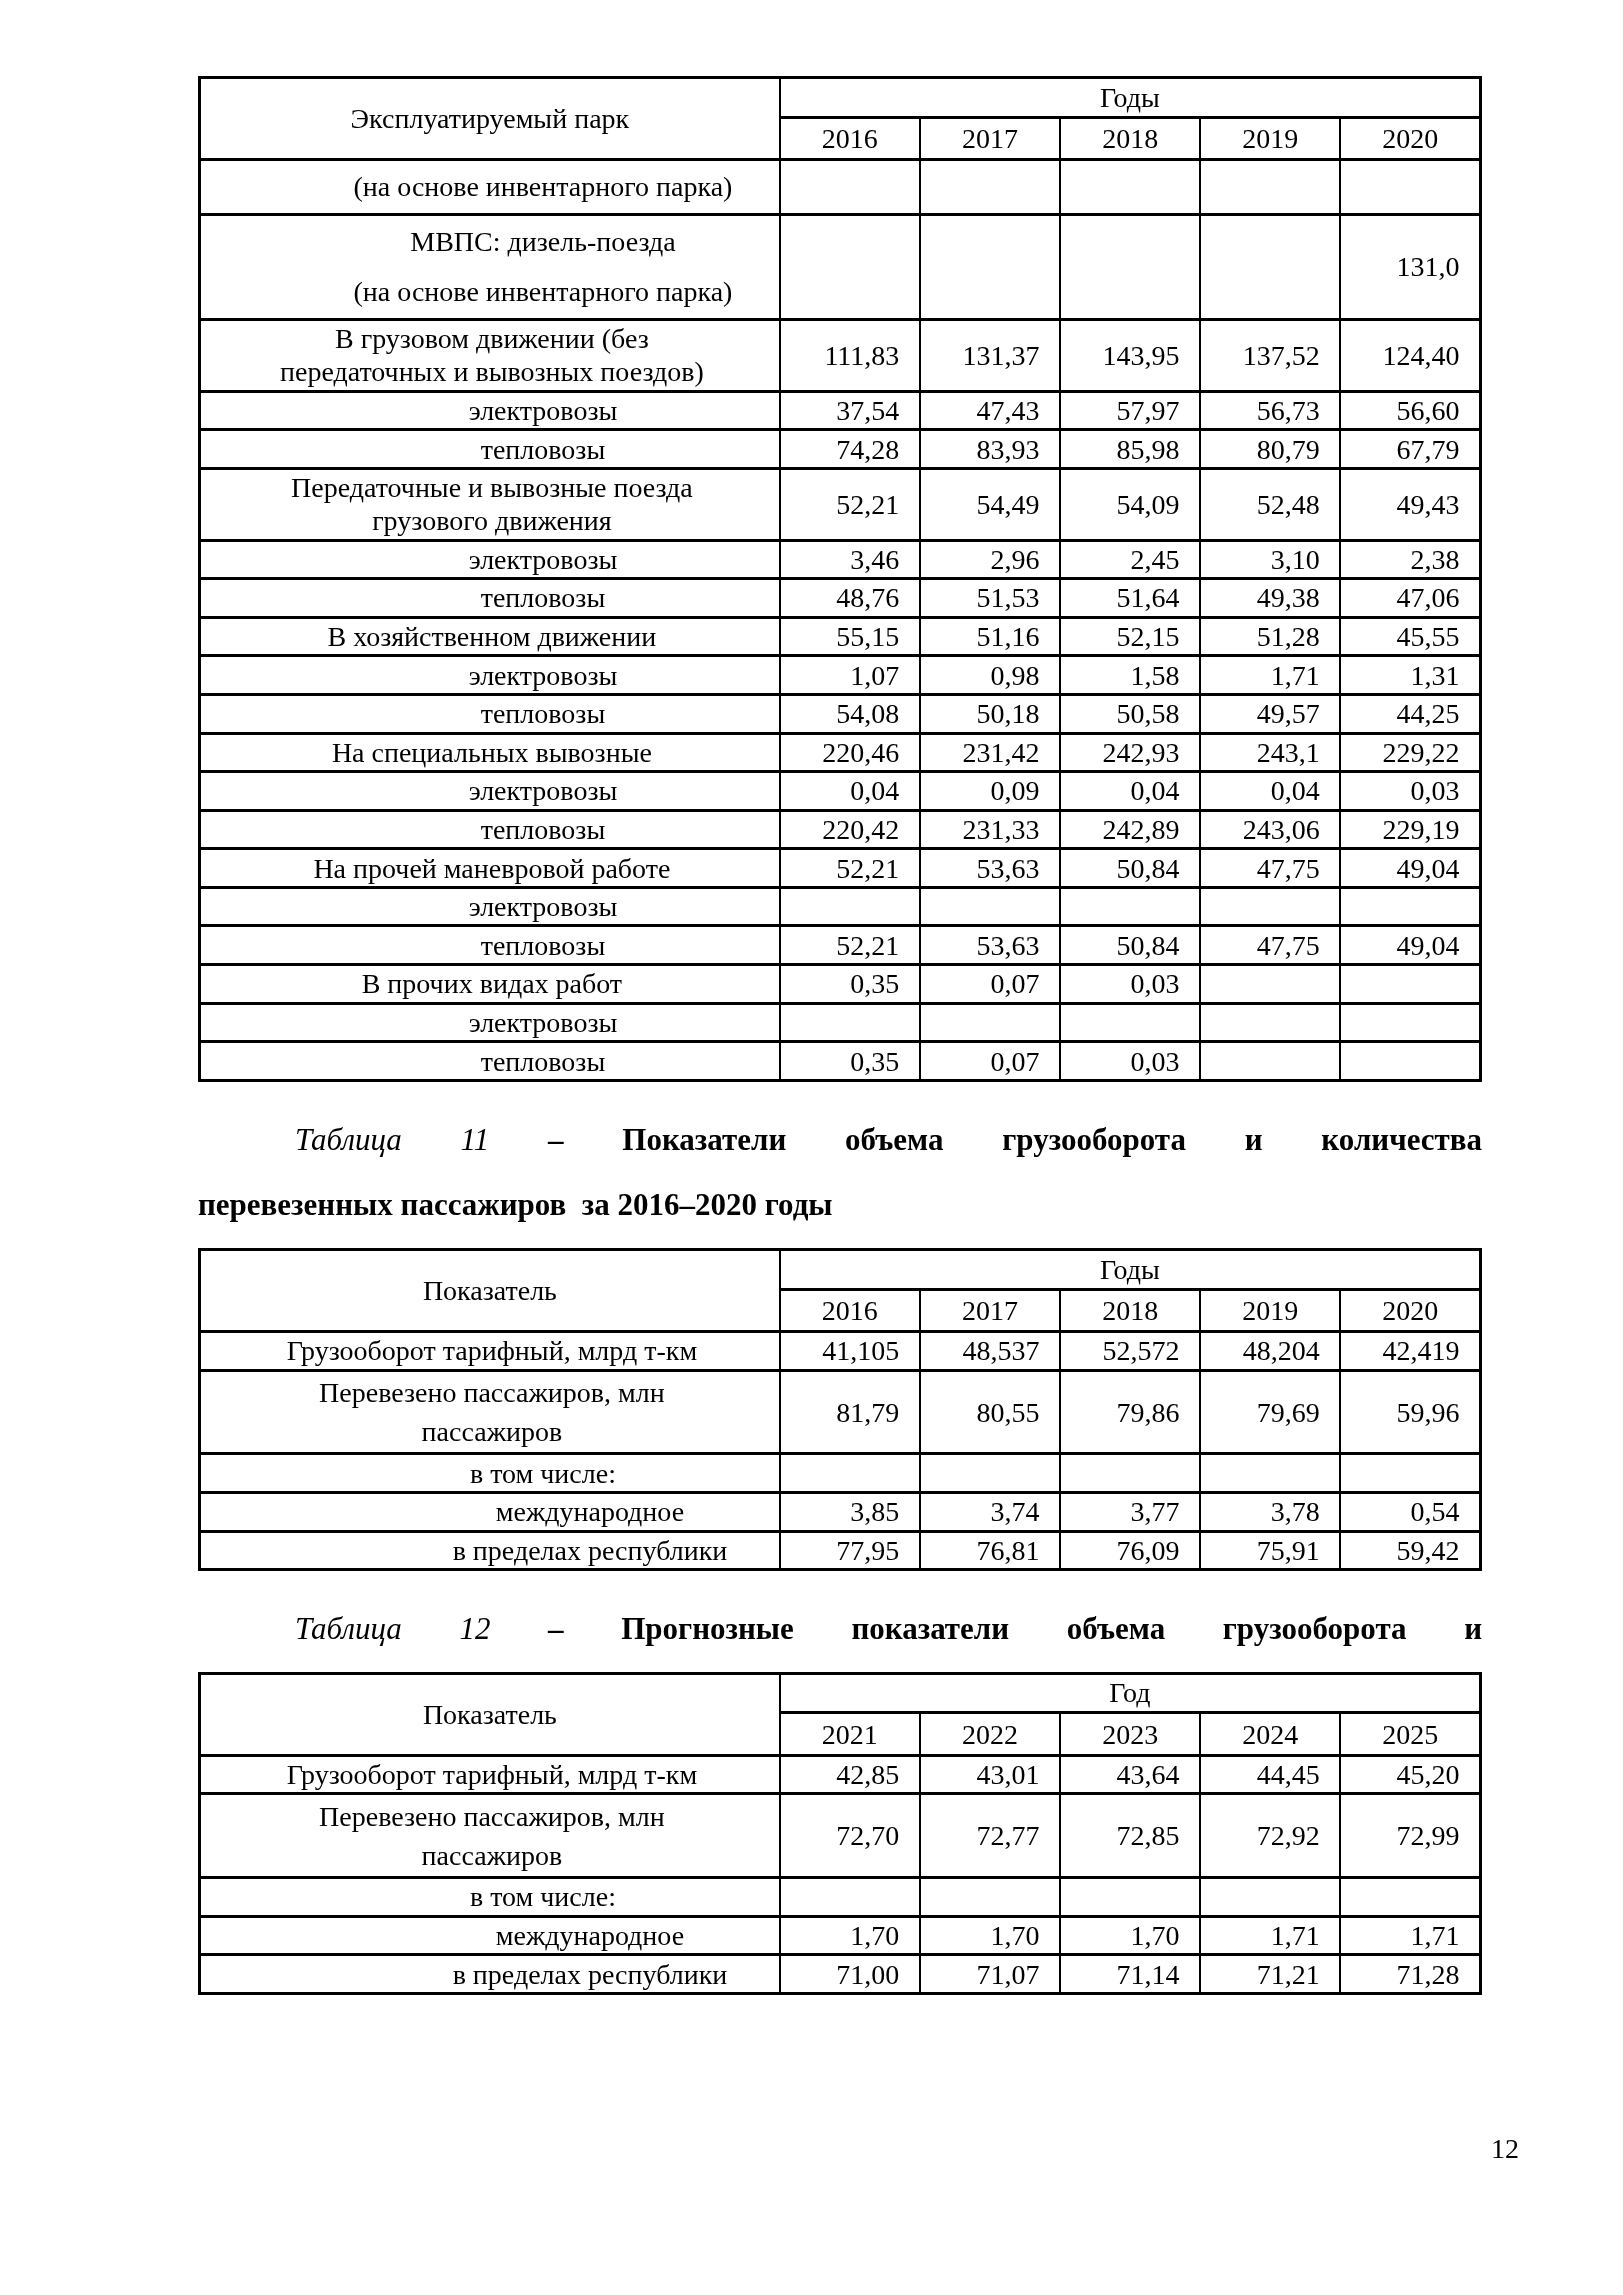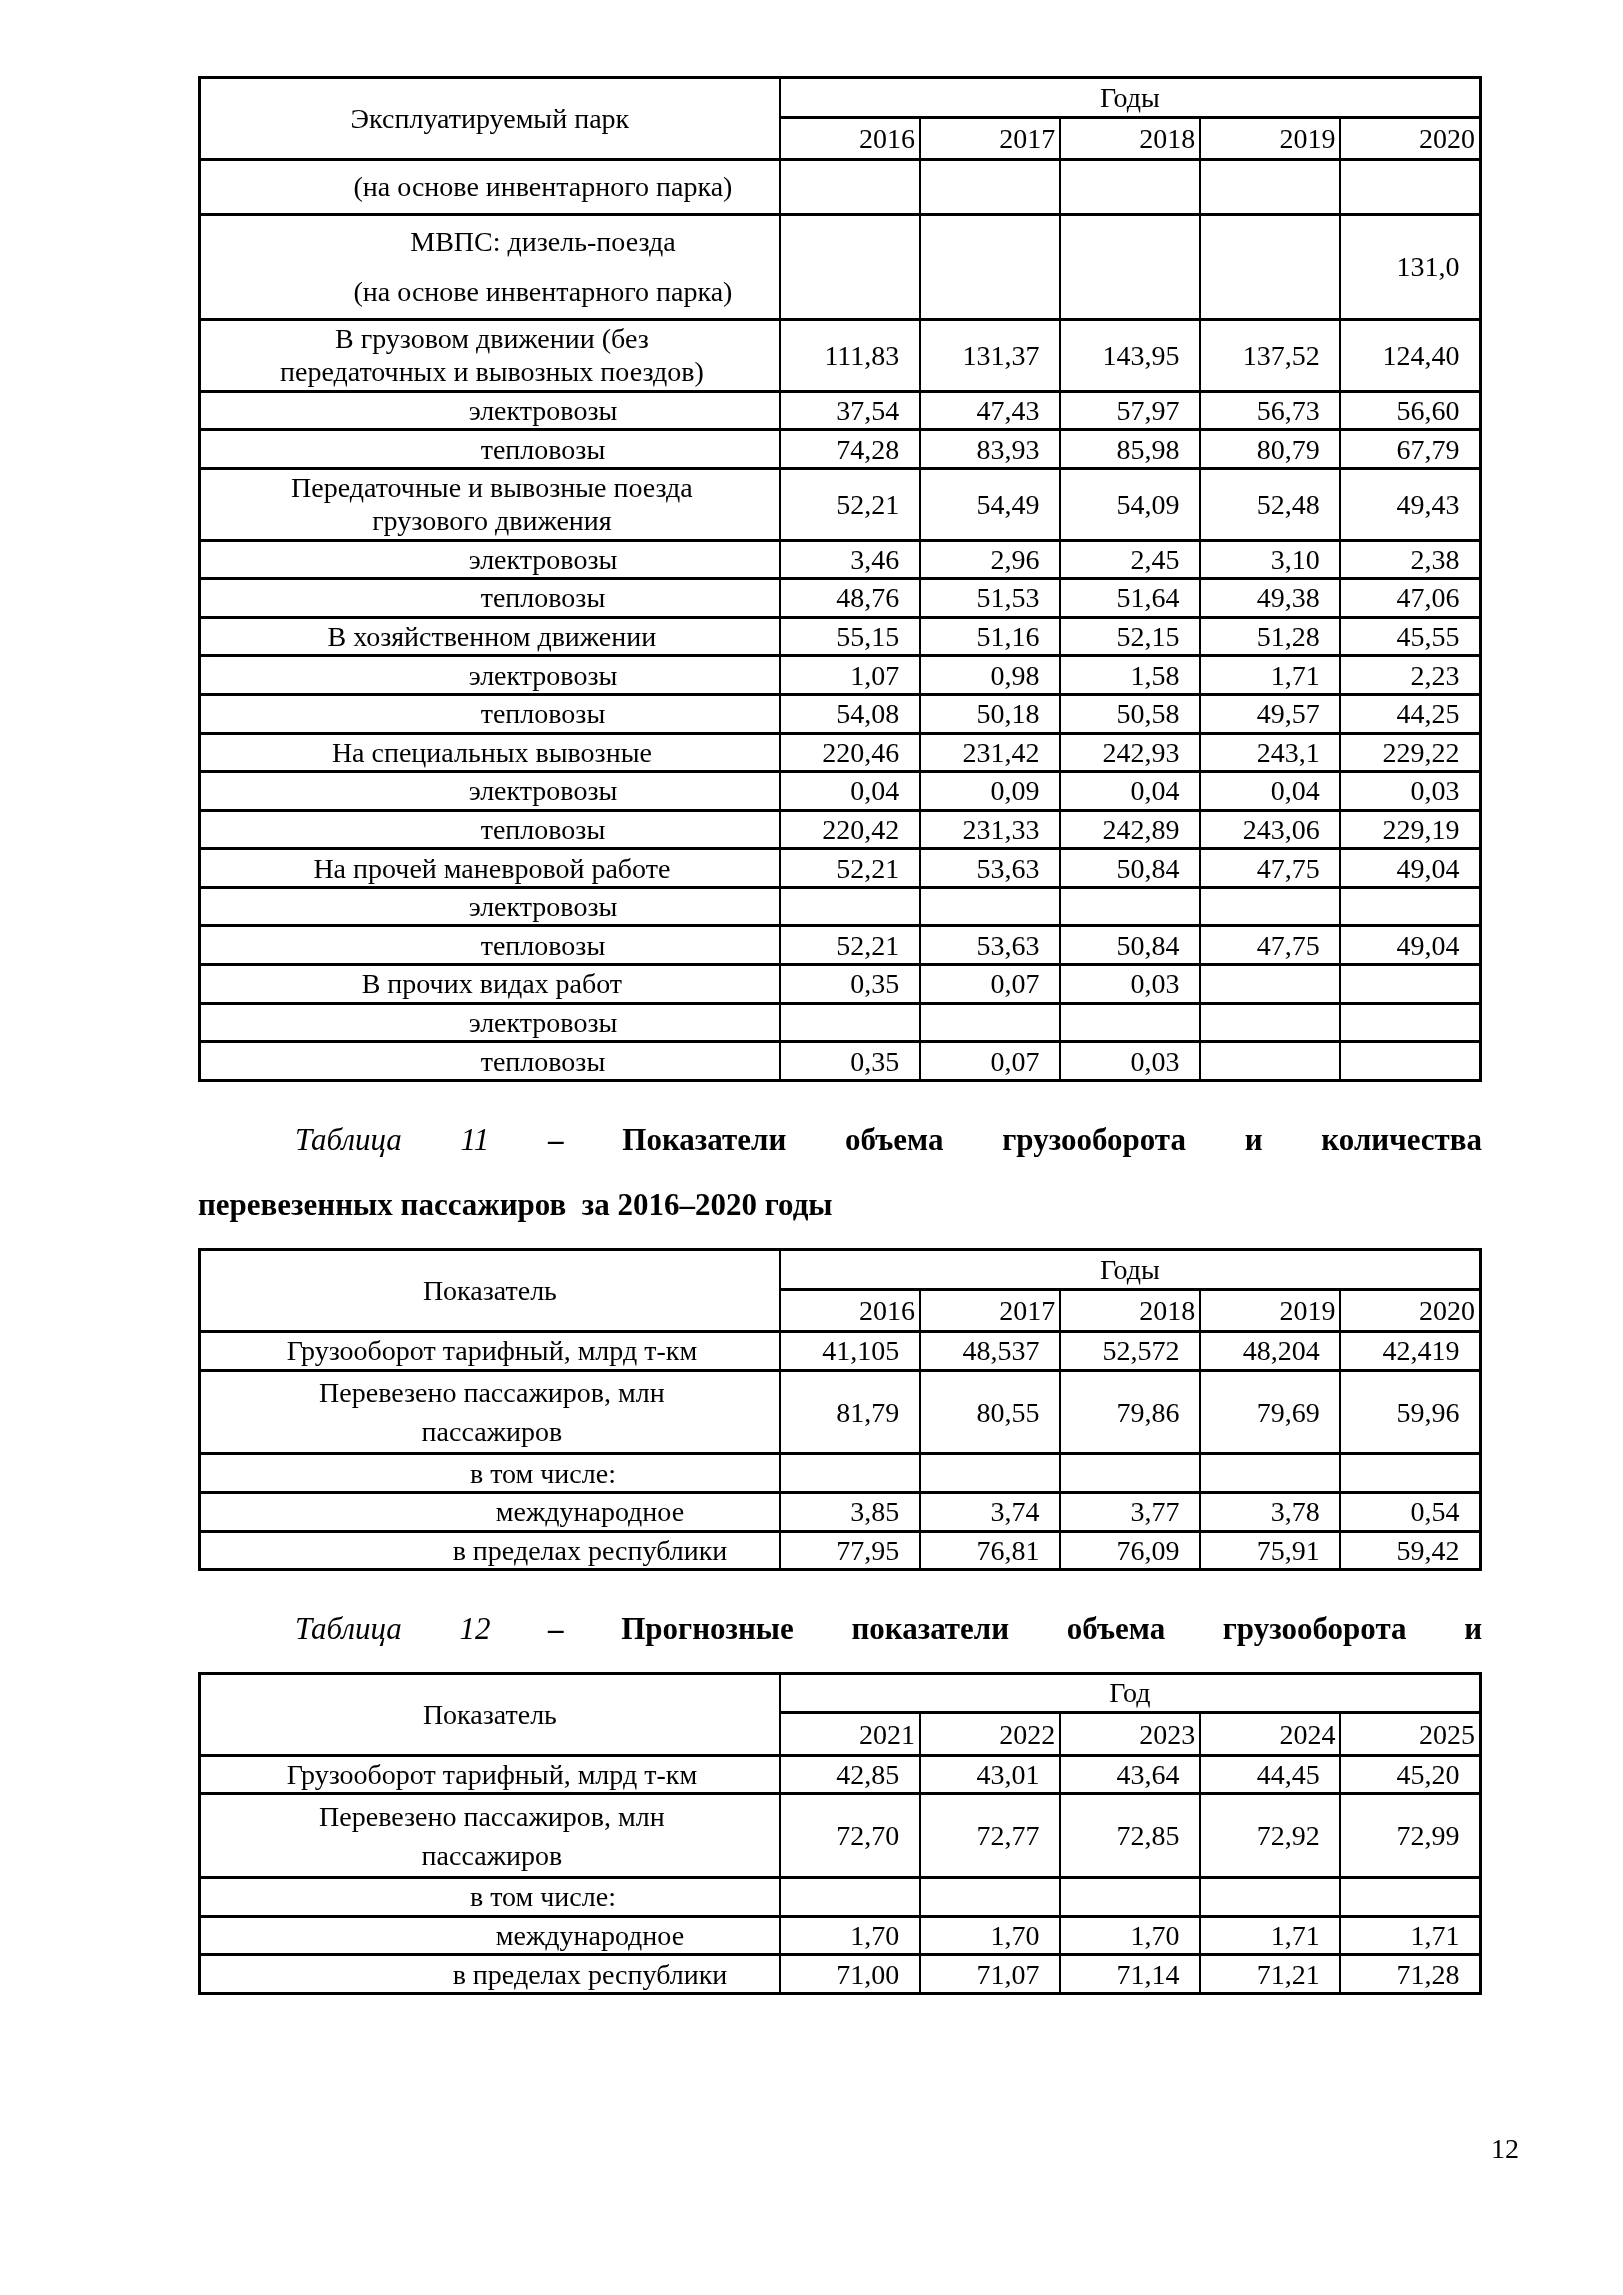--- a/index.html
+++ b/index.html
@@ -13,21 +13,21 @@
   col.c-yr  { width:10.94%; }
   th, td {
     border-left:2px solid #000; border-right:2px solid #000;
     border-top:3.3px solid #000; border-bottom:3.3px solid #000;
     font-size:28px; line-height:33px; font-weight:normal;
     vertical-align:middle; padding:1.3px 3.9px; overflow:hidden;
   }
   thead th { text-align:center; }
   th.stub  { height:71px; }
   th.group { height:34px; }
-  th.year  { height:37px; border-bottom-width:3.9px;text-align:right; }
+  th.year  { height:37px; border-bottom-width:3.9px; }
   td { height:31px; }
   td.lbl { text-align:center; white-space:pre-line; padding-left:7.9px; }
   td.ind1 { padding-left:110px; }
   td.ind2 { padding-left:204px; }
   td.num { text-align:right; padding-right:19.6px; }
   td.tall   { padding-top:9.2px; padding-bottom:9.2px; }
   td.spread  { line-height:50px; }
   td.spread2 { line-height:39px; }
   .heading { margin:42px 0 26px 0; font-size:31px; font-weight:bold; }
   .heading .line { line-height:1.05; white-space:pre-wrap; }
@@ -138,21 +138,21 @@
           <td class="num">52,15</td>
           <td class="num">51,28</td>
           <td class="num">45,55</td>
         </tr>
         <tr>
           <td class="lbl ind1">электровозы</td>
           <td class="num">1,07</td>
           <td class="num">0,98</td>
           <td class="num">1,58</td>
           <td class="num">1,71</td>
-          <td class="num">2,23</td>
+          <td class="num">1,31</td>
         </tr>
         <tr>
           <td class="lbl ind1">тепловозы</td>
           <td class="num">54,08</td>
           <td class="num">50,18</td>
           <td class="num">50,58</td>
           <td class="num">49,57</td>
           <td class="num">44,25</td>
         </tr>
         <tr>

